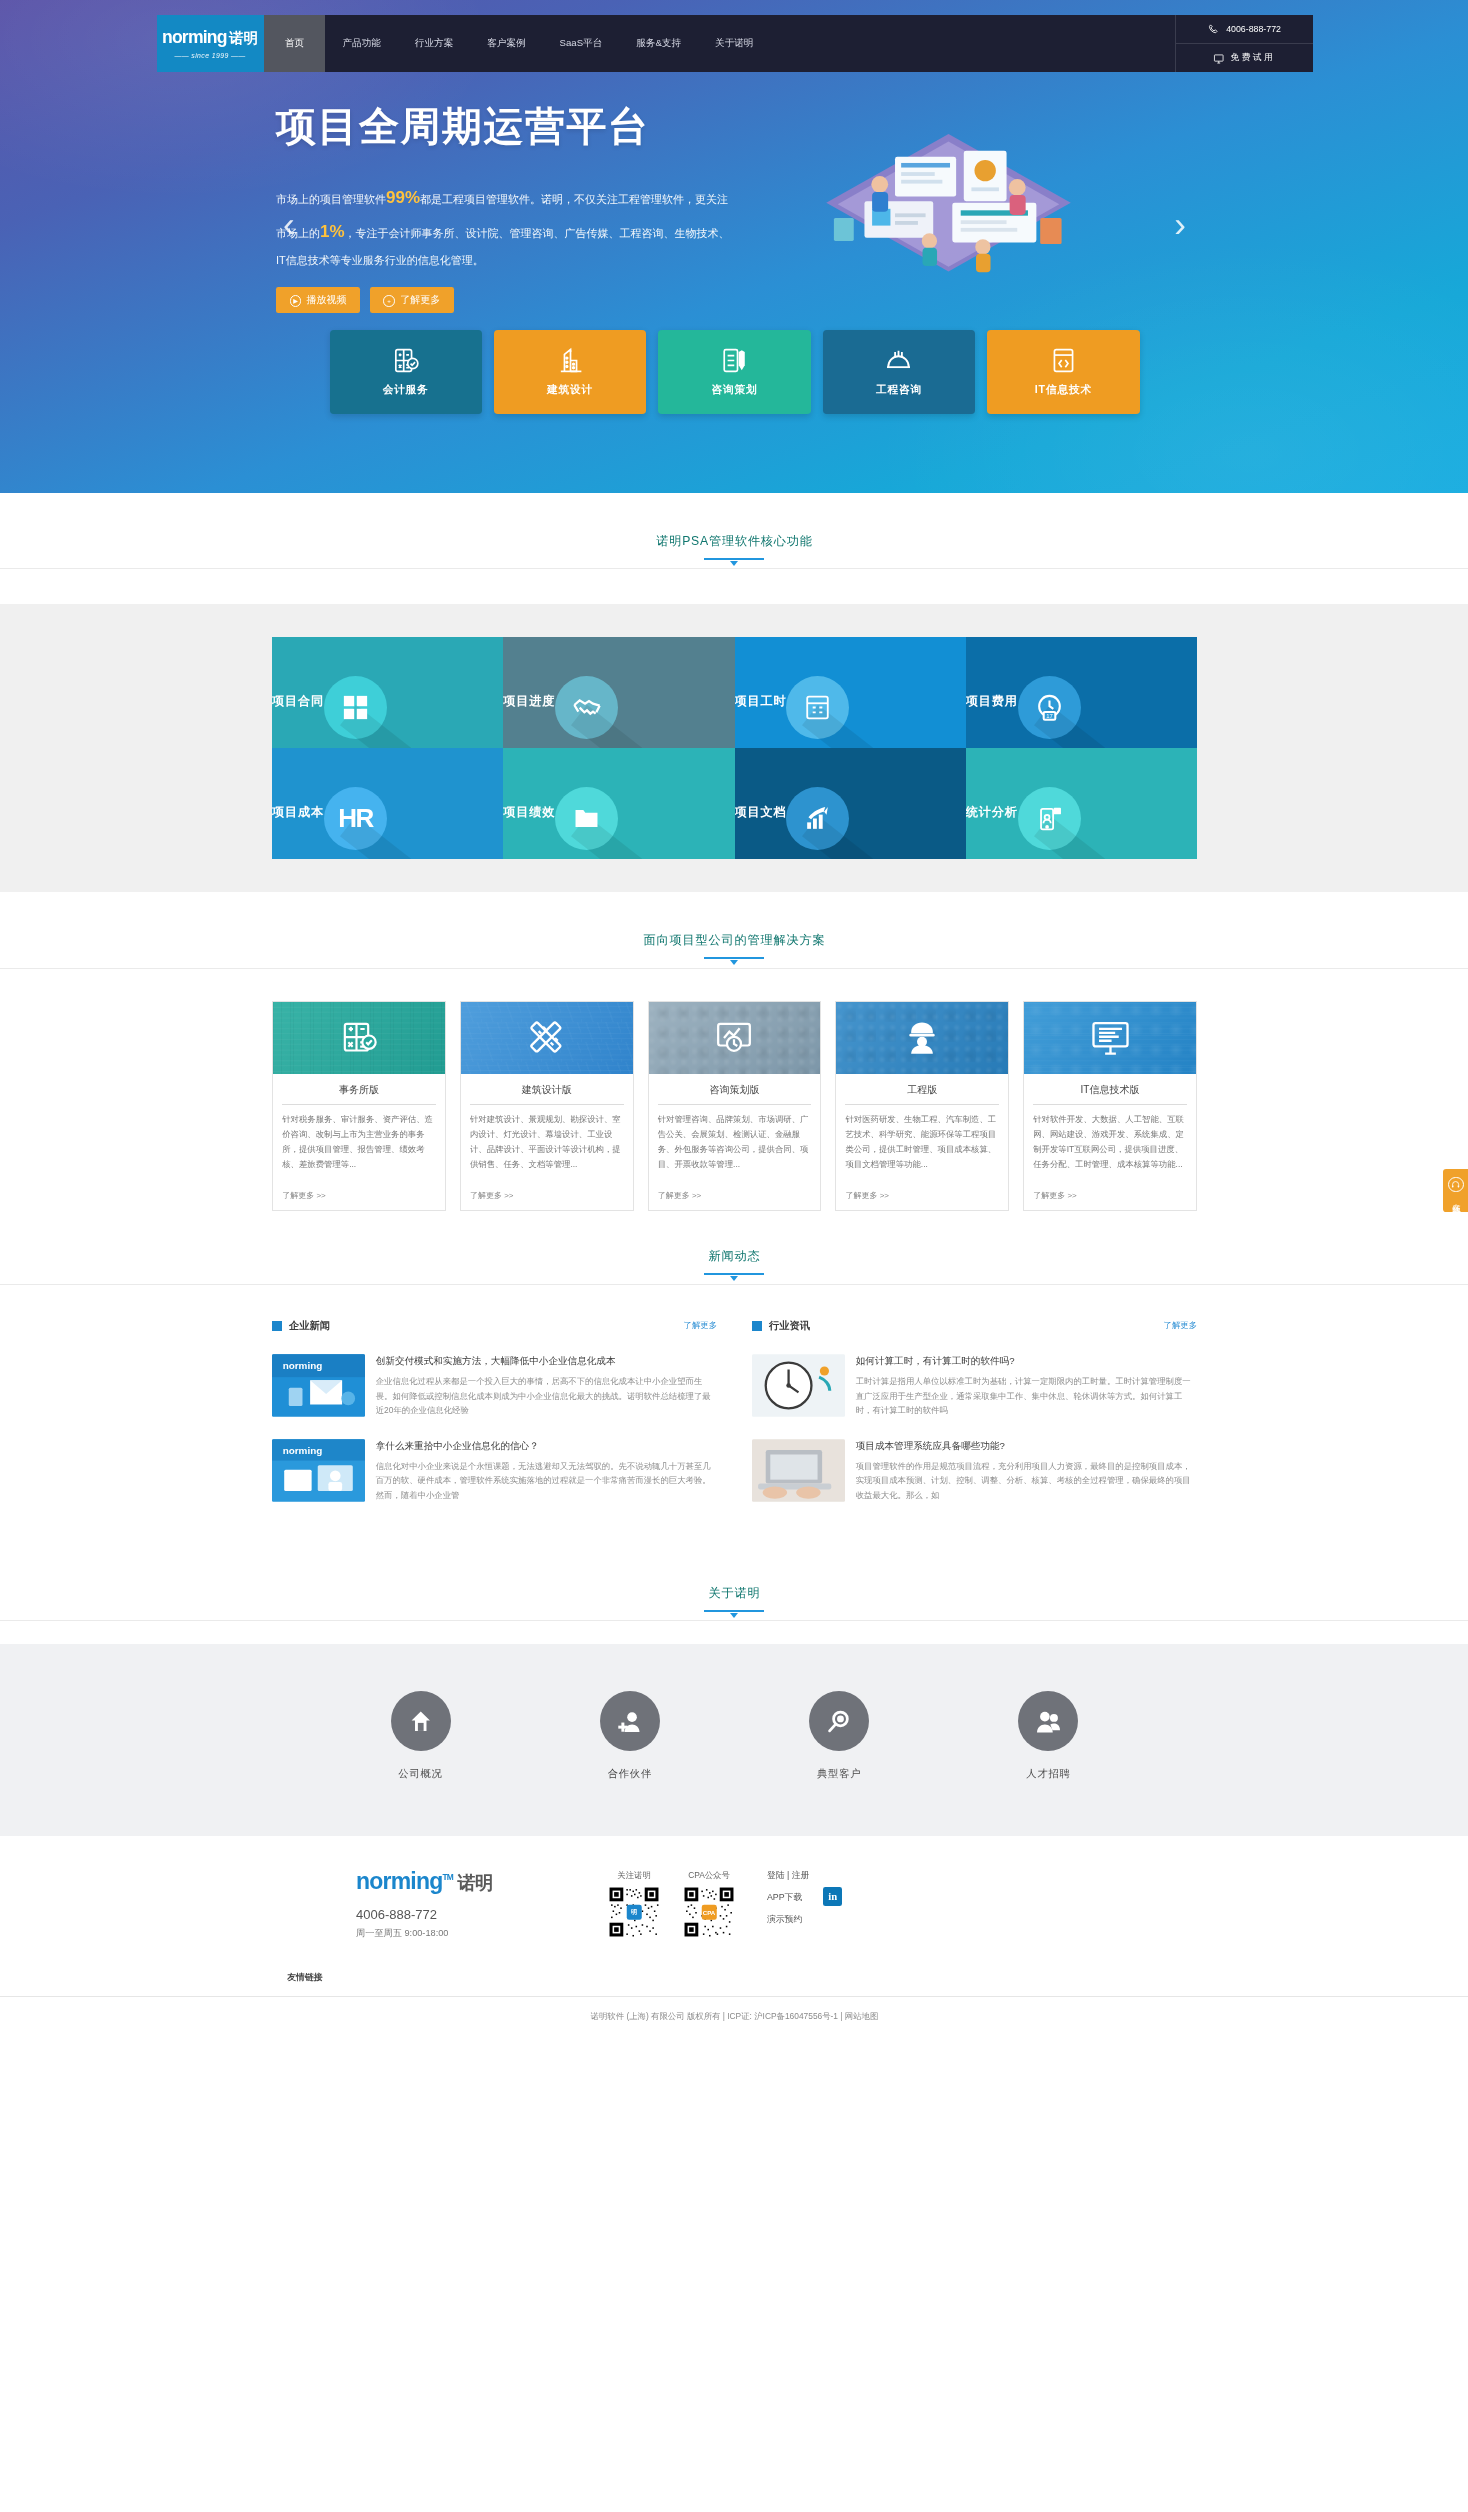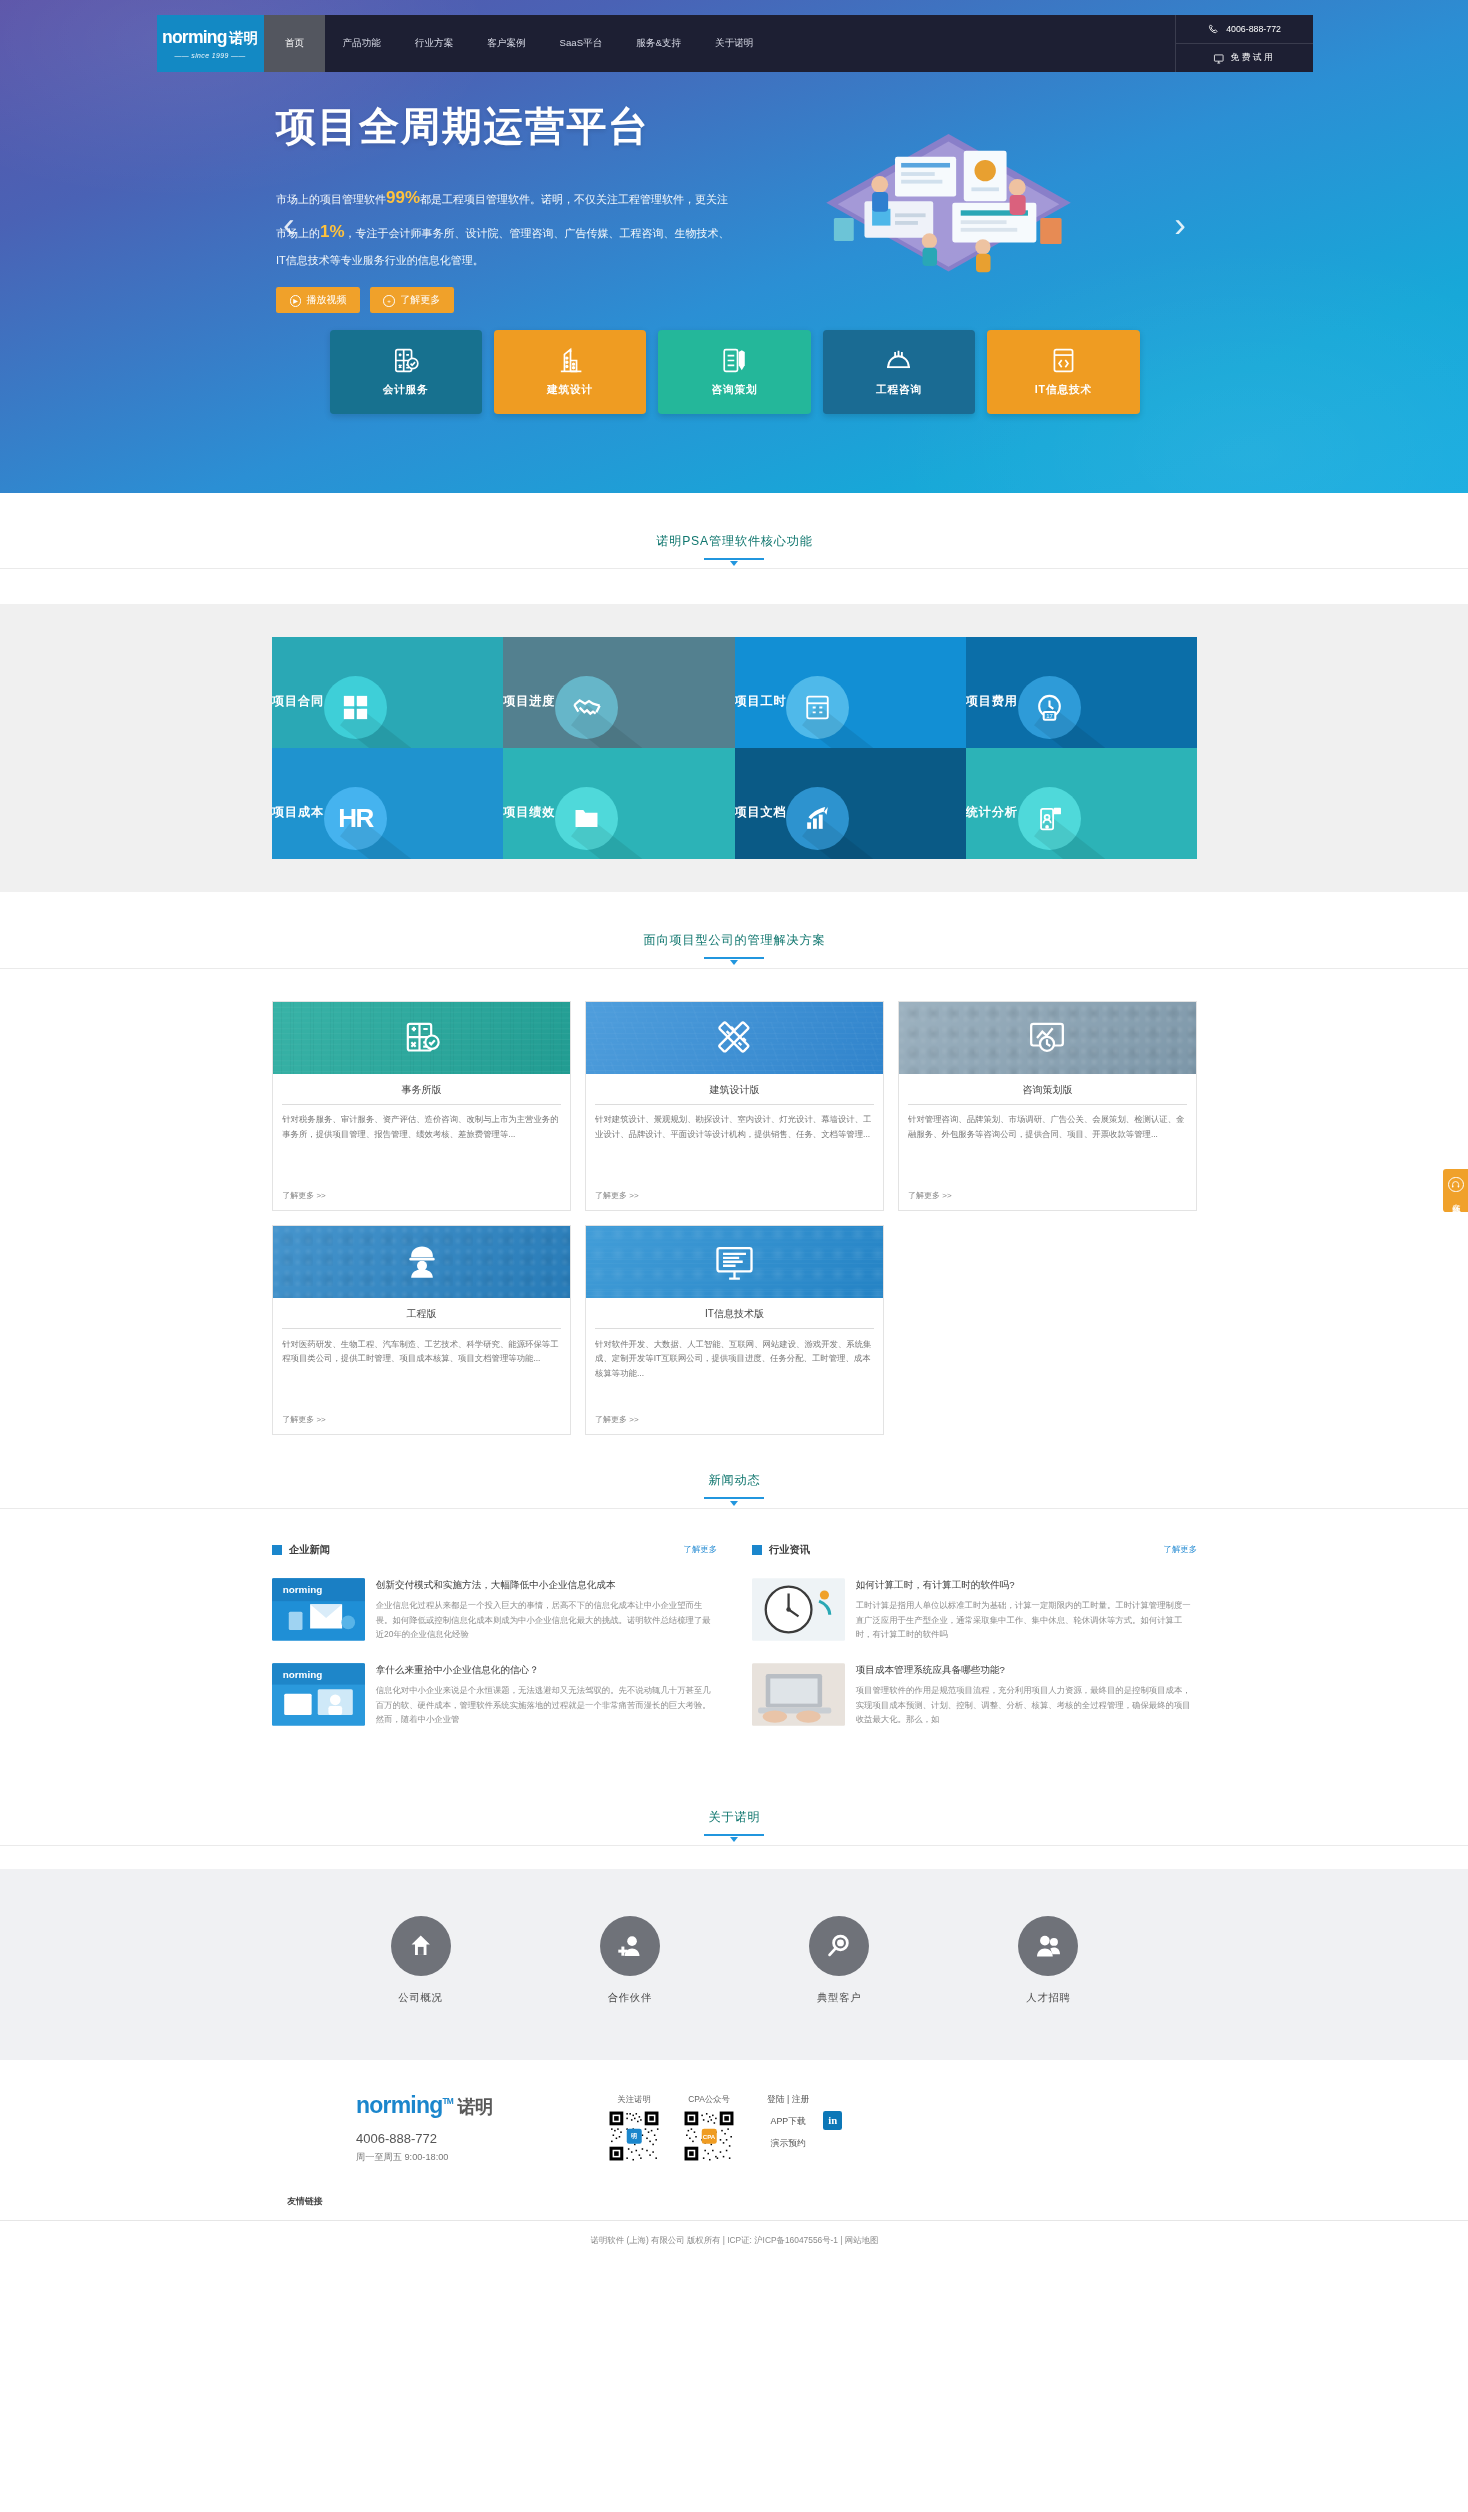--- a/index.html
+++ b/index.html
@@ -154,21 +154,21 @@
     content: ""; position: absolute; left: 38%; top: 42%;
     width: 92px; height: 26px; background: rgba(0,0,0,.08);
     transform: rotate(38deg); transform-origin: left center; z-index: -1;
   }
   .core-hr { font-size: 26px; font-weight: 700; color: #fff; letter-spacing: -1.5px; }
 
   
   .sol-wrap { padding-top: 40px; background: #fff; }
   .sol-grid {
     width: 925px; margin: 32px auto 0;
-    display: grid; grid-template-columns: repeat(3, 1fr); gap: 13.8px;
+    display: grid; grid-template-columns: repeat(5, 1fr); gap: 13.8px;
   }
   .sol-card { border: 0.8px solid #e3e3e3; background: #fff; cursor: pointer; }
   .sol-img { height: 72px; position: relative; overflow: hidden;
     display: flex; align-items: center; justify-content: center; }
   .sol-img .photo {
     position: absolute; inset: 0;
     background-size: 10.7px 10.7px, 20px 20px, cover;
     opacity: .45;
   }
   .sol-body { padding: 9.2px 9.2px 9.2px; }
@@ -213,21 +213,21 @@
   .f-hours { font-size: 9.2px; color: #777; margin-top: 5.3px; }
   .qr-col { display: flex; gap: 23px; margin-left: 23px; }
   .qr-item { text-align: center; }
   .qr-lbl { font-size: 8.4px; color: #666; margin-bottom: 5.3px; }
   .qr-code { width: 52px; height: 52px; position: relative; }
   .qr-center {
     position: absolute; left: 50%; top: 50%; transform: translate(-50%,-50%);
     width: 14.5px; height: 14.5px; border-radius: 2.3px; color: #fff; font-size: 6.1px; font-weight: 700;
     display: flex; align-items: center; justify-content: center;
   }
-  .f-links { margin-left: 32px; display: flex; flex-direction: column; gap: 10px; text-align: center; }
+  .f-links { margin-left: 32px; display: flex; flex-direction: column; gap: 10px; }
   .f-link { font-size: 8.8px; color: #555; cursor: pointer; }
   .f-social { margin-left: 13.8px; margin-top: 17px; }
   .linkedin {
     width: 19px; height: 19px; background: #0c77b7; color: #fff; border-radius: 2.3px;
     display: flex; align-items: center; justify-content: center; font-weight: 700; font-size: 10.7px;
     font-family: "Liberation Serif", serif; cursor: pointer;
   }
   .friend-links { width: 925px; margin: 32px auto 0; padding-left: 15.3px;
     font-size: 8.8px; font-weight: 700; color: #444; }
   .copy-bar { margin-top: 12.2px; border-top: 0.8px solid #e6e6e6; padding: 13.8px 0 15.3px;

